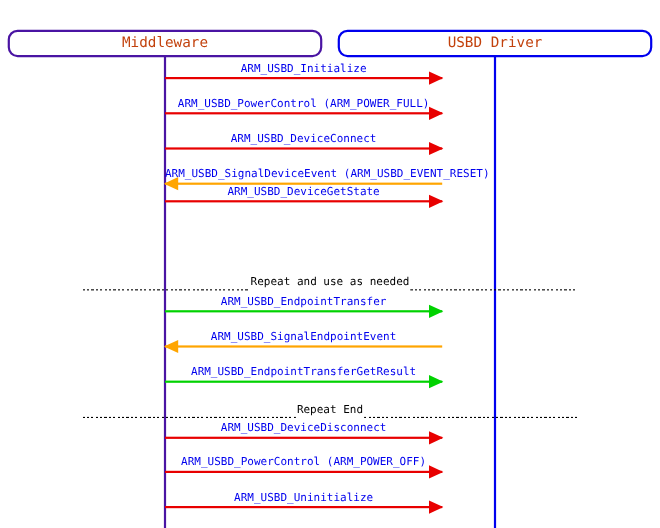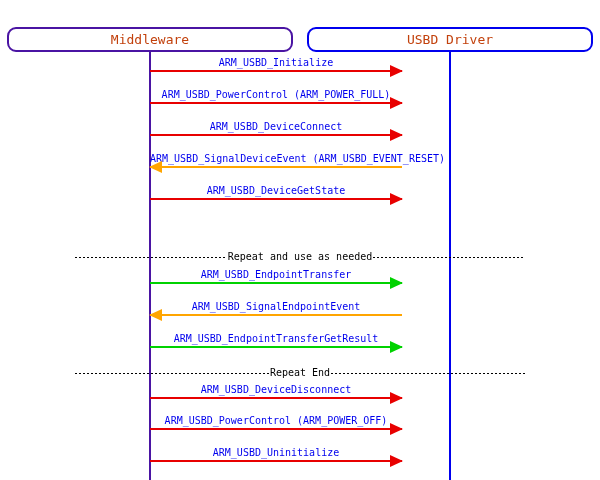--- a/index.html
+++ b/index.html
@@ -28,27 +28,27 @@
   .msg-label{
     position:absolute;left:0;right:0;bottom:4px;text-align:center;
     font-size:10px;line-height:13px;color:#0000ee;white-space:nowrap;
   }
   .msg-line{position:absolute;left:0;right:0;top:14px;height:2px;background:var(--c);}
   .msg-head{position:absolute;top:9px;width:0;height:0;
     border-top:6px solid transparent;border-bottom:6px solid transparent;}
   .msg[data-dir="right"] .msg-head{right:-1px;border-left:13px solid var(--c);}
   .msg[data-dir="left"]  .msg-head{left:-1px;border-right:13px solid var(--c);}
   
-  .r0{top:56px}.r1{top:88px}.r2{top:120px}.r3{top:152px}.r4{top:184px}.r5{top:216px}
+  .r0{top:56px}.r1{top:88px}.r2{top:120px}.r3{top:152px}.r4{top:168px}.r5{top:216px}
   .r7{top:268px}.r8{top:300px}.r9{top:332px}
   .r11{top:383px}.r12{top:414px}.r13{top:446px}
   
   .divider{
     position:absolute;left:75px;width:450px;height:14px;z-index:2;
-    display:flex;align-items:center;
+    display:flex;align-items:flex-end;
   }
   .r6{top:250px}.r10{top:366px}
   .dash{flex:1;height:1px;
     background:repeating-linear-gradient(90deg,#000 0 2px,transparent 2px 4px);}
   .div-label{font-size:10px;line-height:14px;color:#000;white-space:nowrap;padding:0 1px;}
 </style>
 </head>
 <body>
 
 <div id="stage">

